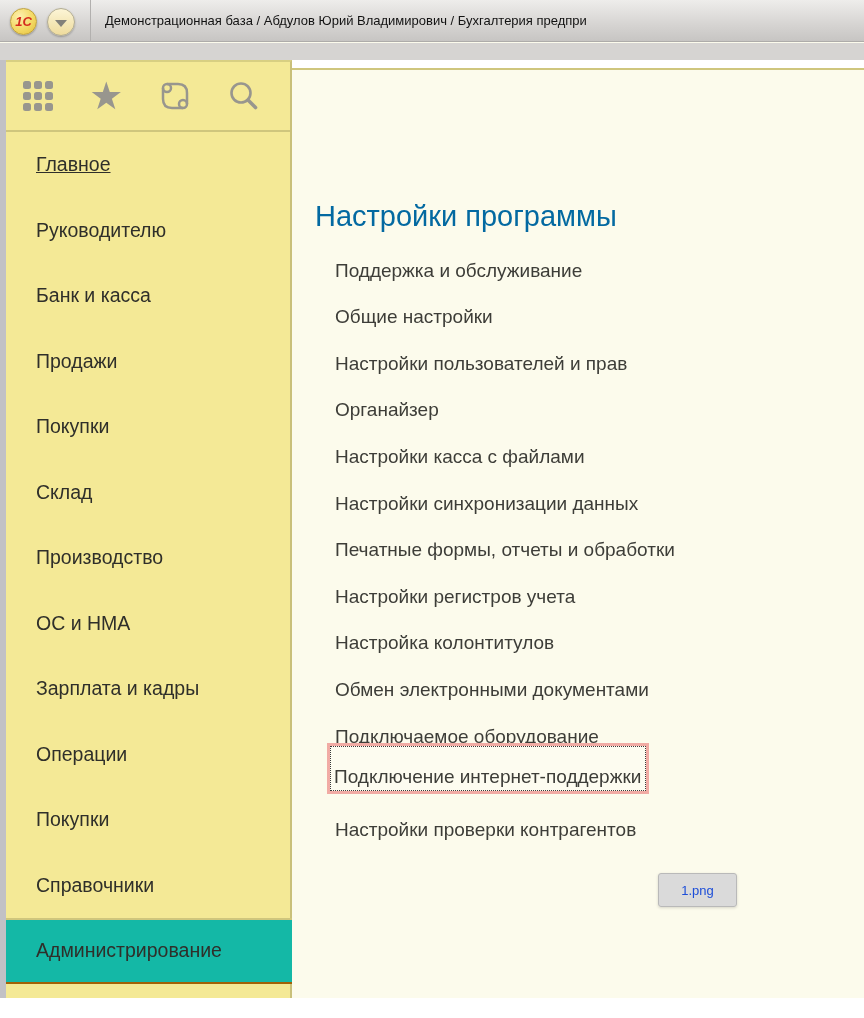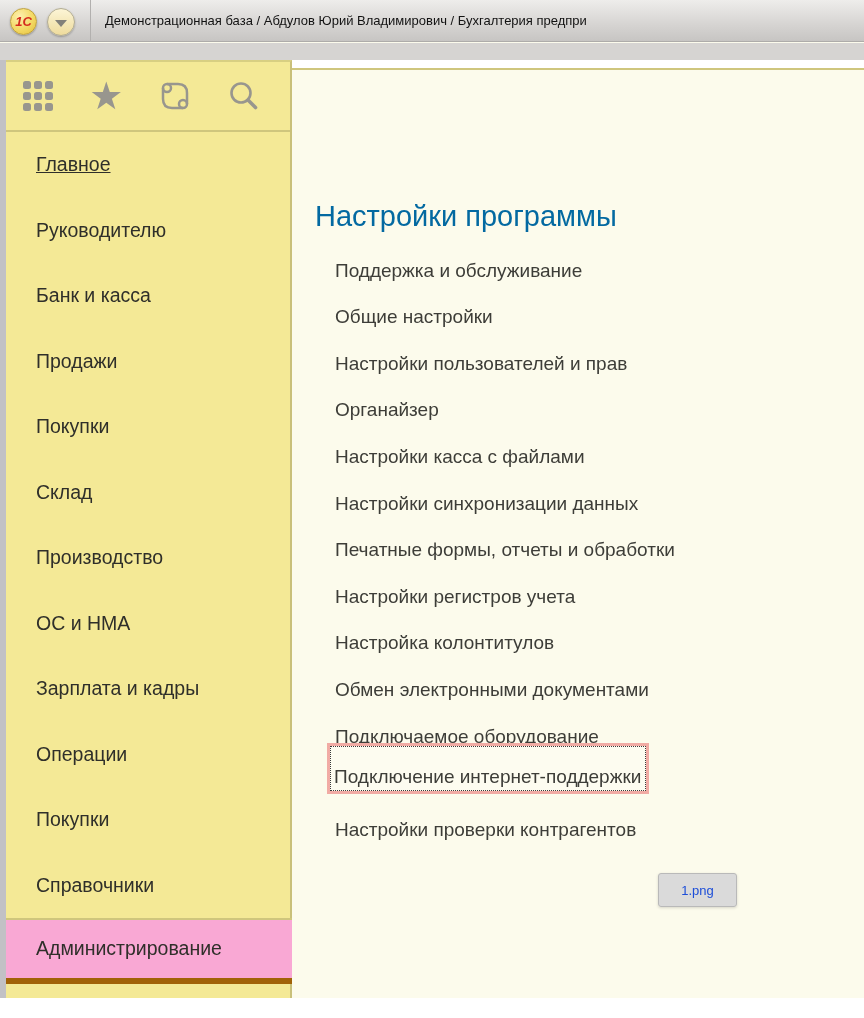--- a/index.html
+++ b/index.html
@@ -56,22 +56,22 @@
     padding: 0 28px 0 13px; border-bottom: 2px solid #cfc67d;
   }
   .tool-icon { display: flex; align-items: center; justify-content: center; width: 38px; height: 44px; cursor: pointer; }
   .star-glyph { font-size: 38px; line-height: 40px; color: #98968e; font-family: "DejaVu Sans", sans-serif; }
   .side-nav { list-style: none; }
   .side-nav li {
     height: 65.5px; display: flex; align-items: center; padding-left: 30px;
     font-size: 19.5px; color: #2f2f2a; cursor: pointer;
   }
   .side-nav li.selected {
-    position: relative; background: #f9a8d4; margin-right: -2px;
-    border-top: 2px solid #cfc67d; border-bottom: 6px solid #a16207;
+    position: relative; background: #14b8a6; margin-right: -2px;
+    border-top: 2px solid #cfc67d; border-bottom: 2px solid #a16207;
   }
   .side-nav .underlined { text-decoration: underline; }
 
   
   .main { position: absolute; left: 292px; top: 60px; width: 572px; height: 958px; background: #fcfbec; }
   .main-white-strip { position: absolute; left: 0; top: 0; width: 572px; height: 8px; background: #ffffff; }
   .main-top-border { position: absolute; left: 0; top: 8px; width: 572px; height: 2px; background: #cfc67d; }
   .content-heading { position: absolute; left: 23px; top: 140px; font-size: 29px; font-weight: normal; color: #0369a1; }
   .links { position: absolute; left: 43px; top: 175px; width: 520px; }
   .link-row { height: 46.6px; display: flex; align-items: flex-end; }

